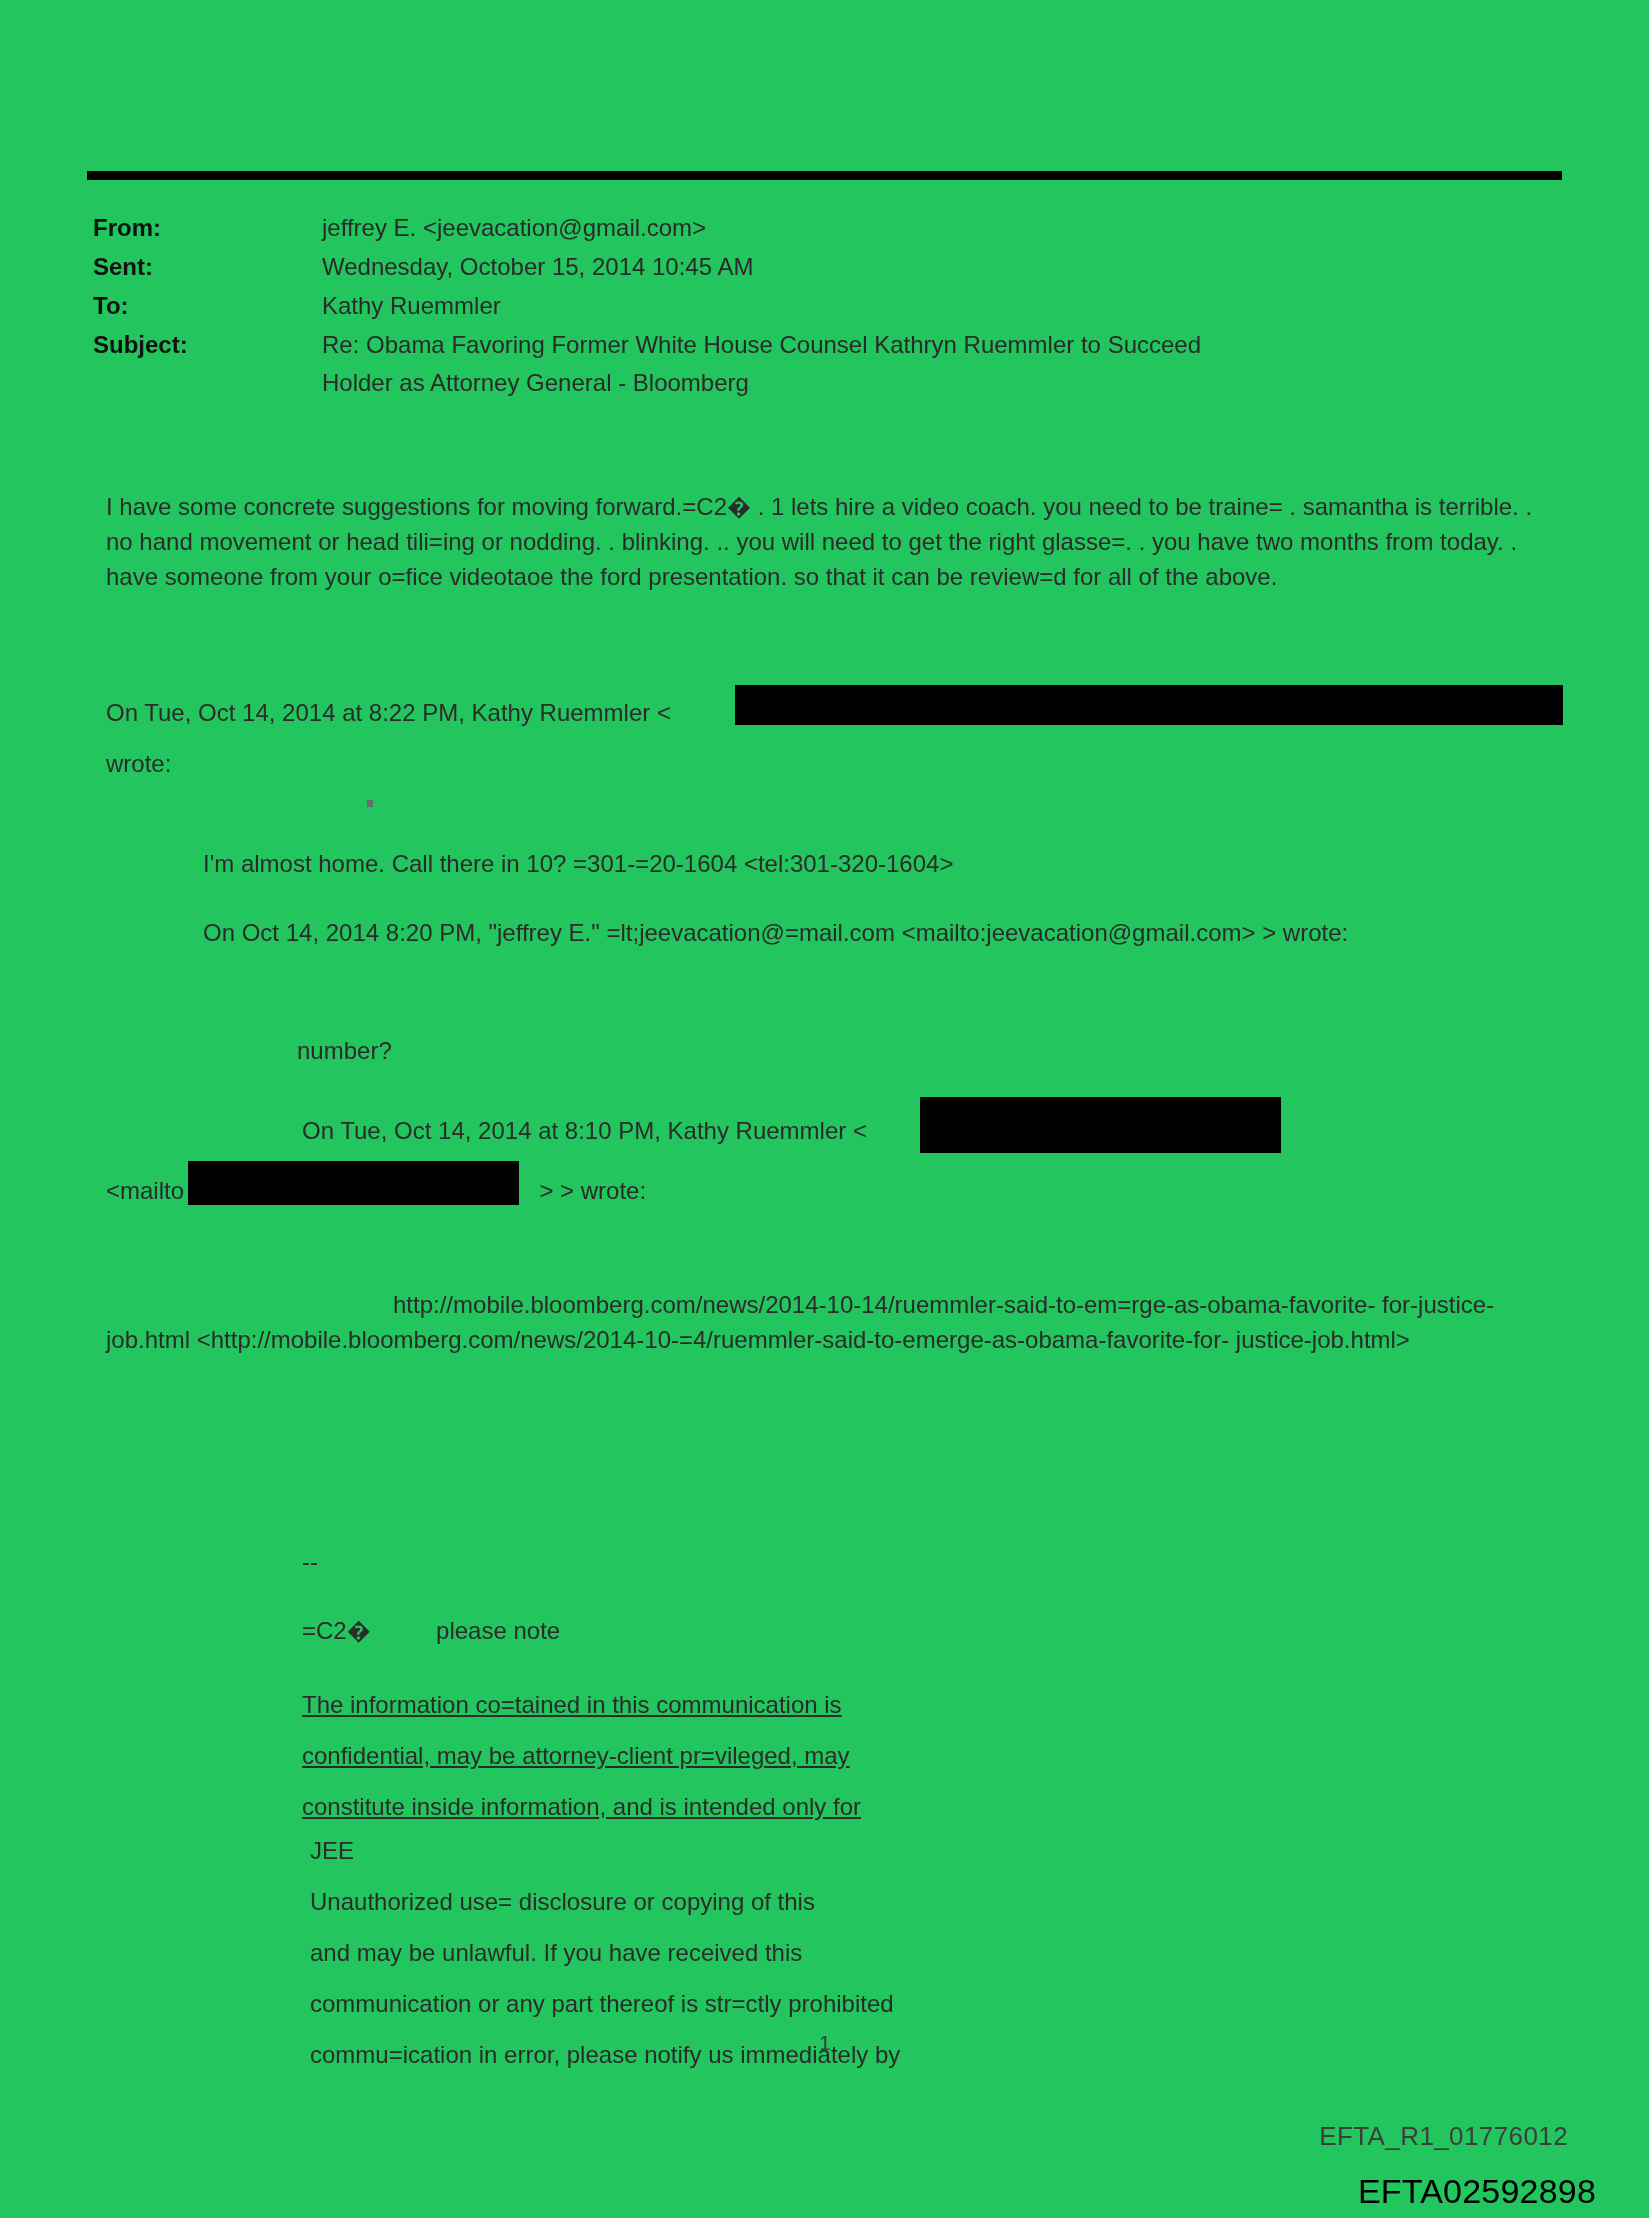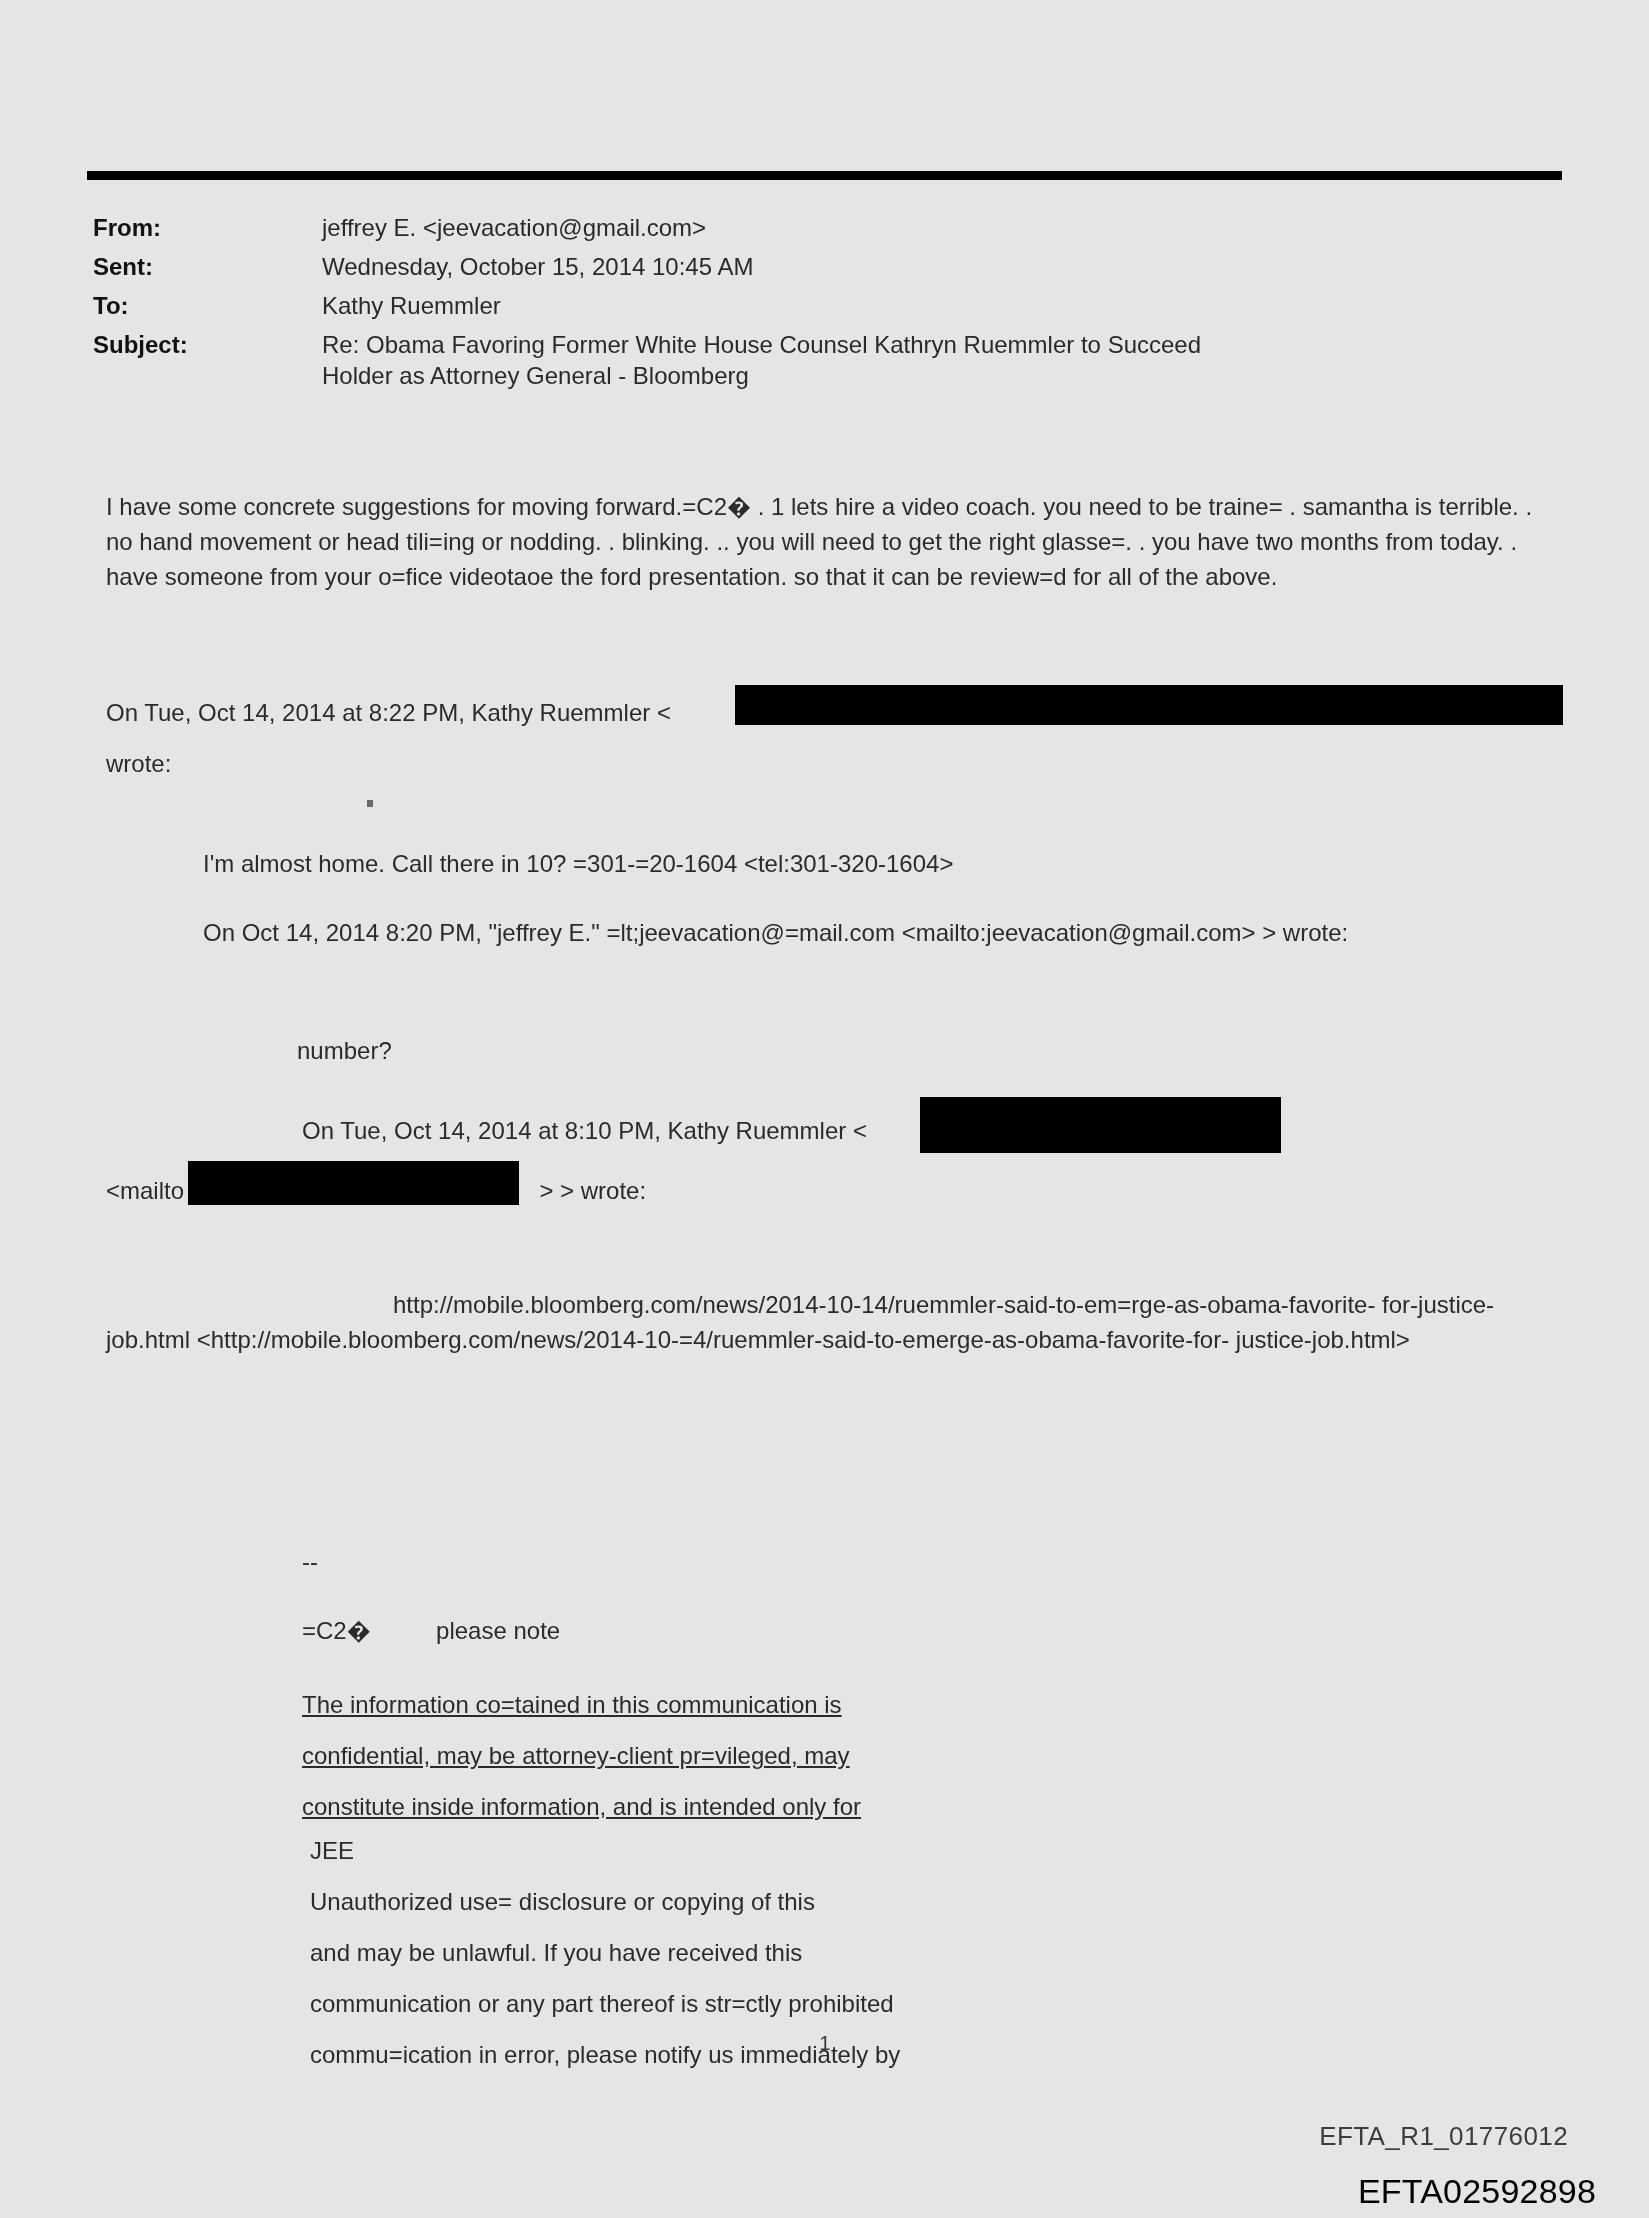--- a/index.html
+++ b/index.html
@@ -4,21 +4,21 @@
 <style>
   html, body {
     margin: 0;
     padding: 0;
     background: #ffffff;
   }
   .page {
     position: relative;
     width: 1650px;
     height: 2218px;
-    background: #e5e5e5;
+    background: #22c55e;
     font-family: "Liberation Sans", sans-serif;
     color: #1a1a1a;
     overflow: hidden;
   }
 
   
   .top-rule {
     position: absolute;
     left: 87px;
     top: 171px;
@@ -48,21 +48,21 @@
     color: #111111;
   }
   .hvalue {
     flex: 1 1 auto;
     font-size: 24px;
     line-height: 1.30;
     color: #2a2a2a;
   }
   .hvalue .cont {
     display: block;
-    margin-top: 0;
+    margin-top: 7px;
   }
 
   
   .body-block {
     position: absolute;
     font-size: 24px;
     line-height: 1.46;
     color: #2b2b2b;
   }
   .para { margin: 16px; }

